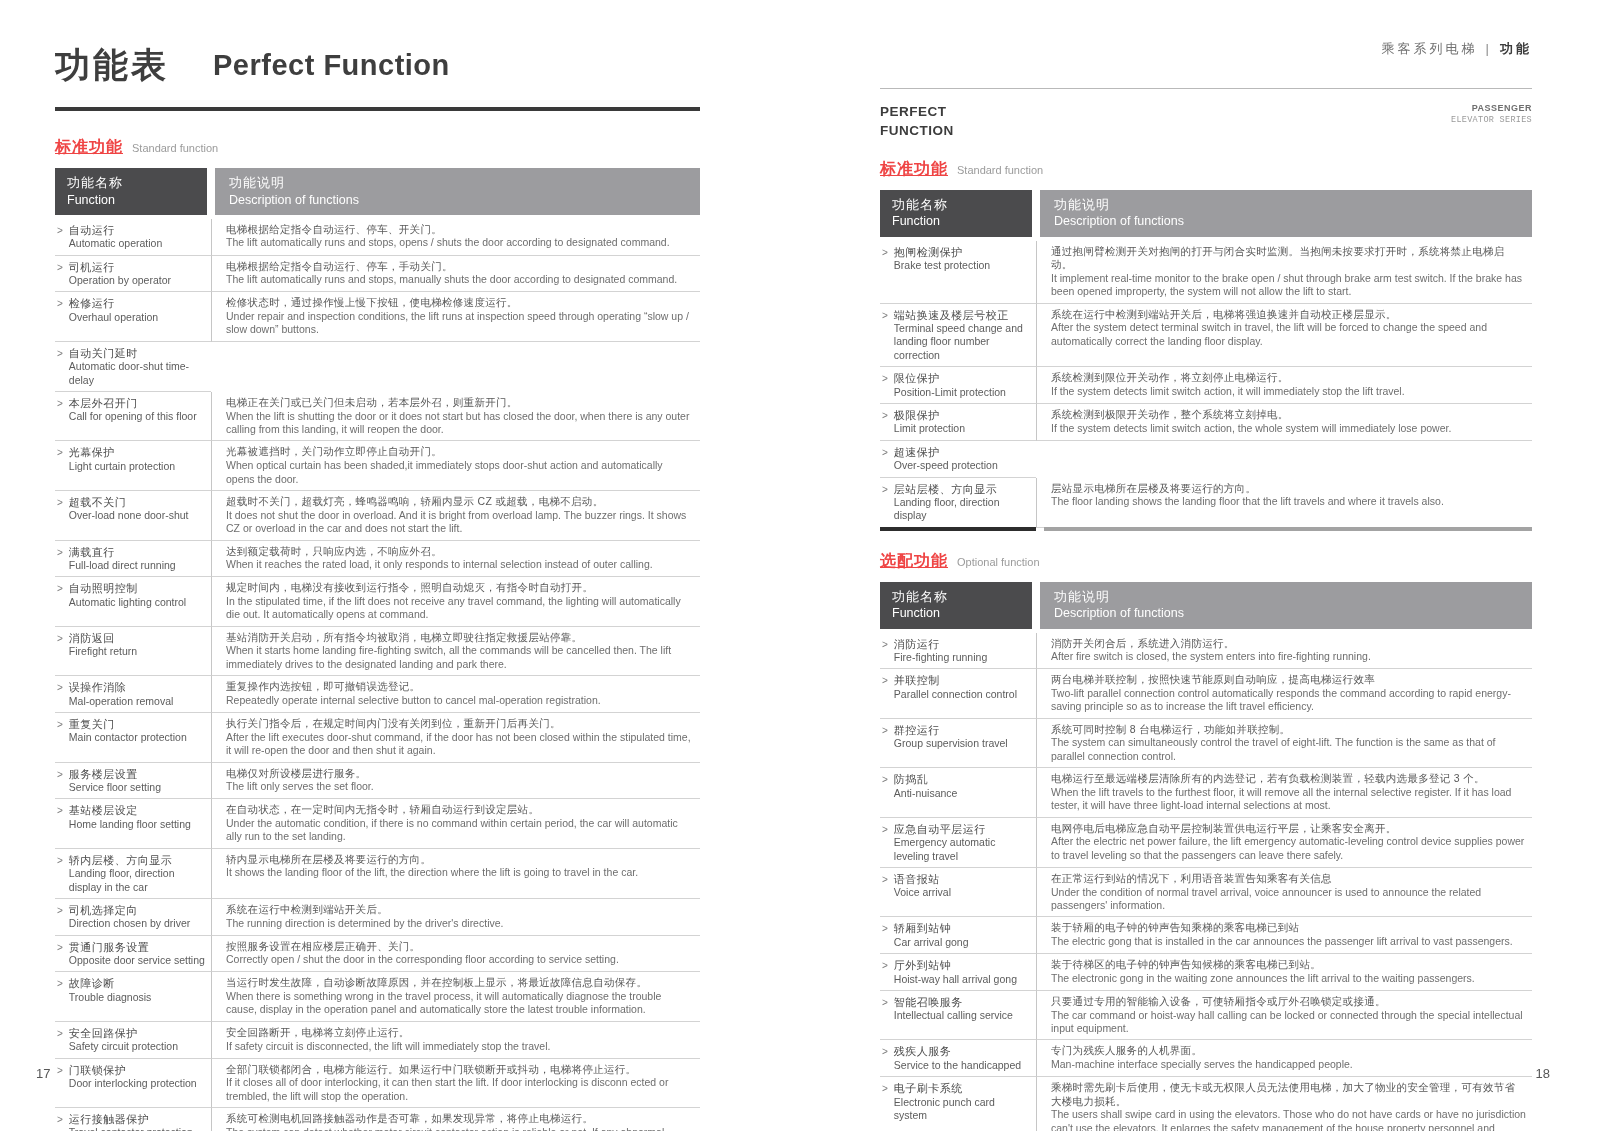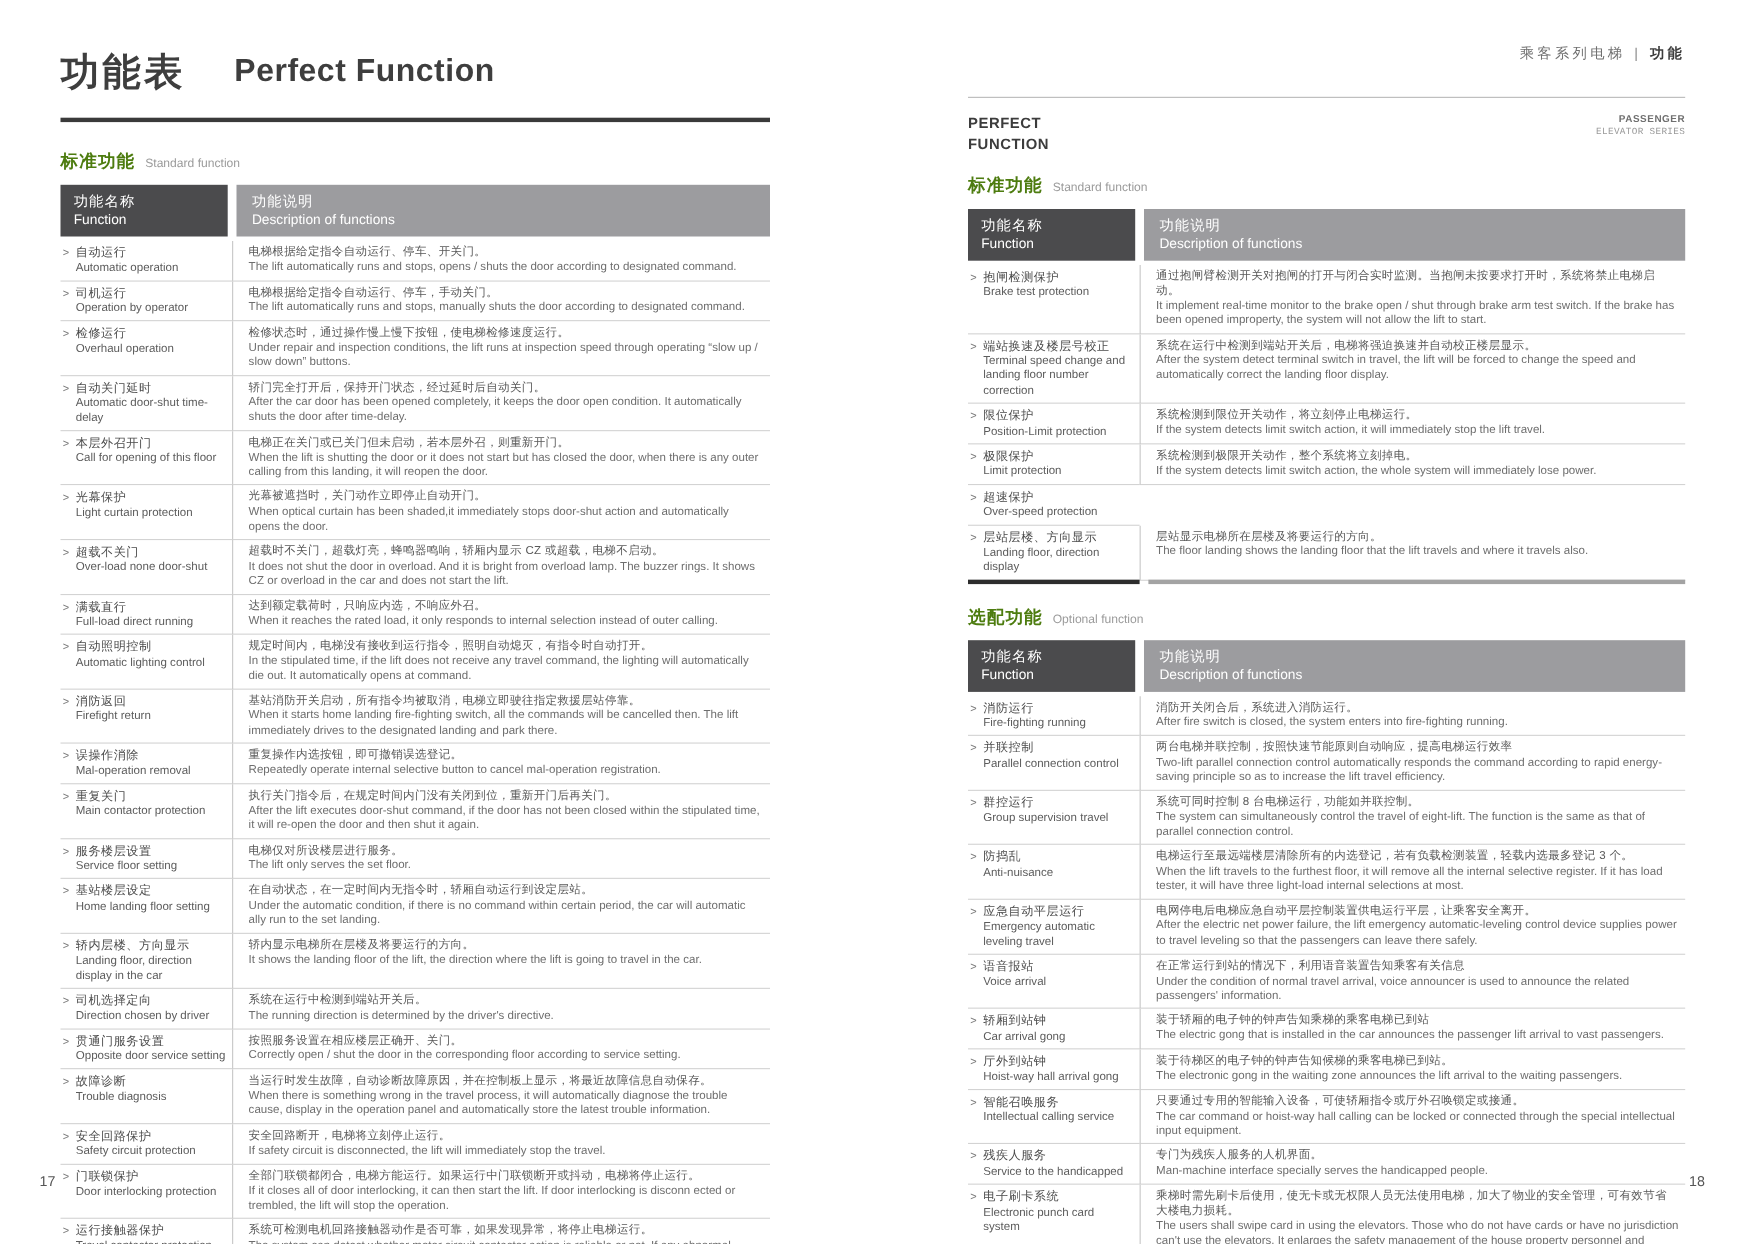--- a/index.html
+++ b/index.html
@@ -21,21 +21,21 @@
   .meta-bold { font-weight:bold; color:#3d3d3d; }
   .thin-rule { height:1px; background:#b9b9b9; margin-top:30px; }
   .subtitle-row { margin-top:14px; display:flex; justify-content:space-between; align-items:flex-start; }
   .pf-title { font-size:13.5px; font-weight:bold; color:#3c3c3c; line-height:1.4; letter-spacing:0.5px; }
   .brand { text-align:right; line-height:1.3; }
   .brand-1 { font-size:9px; font-weight:bold; color:#6f6f6f; letter-spacing:0.5px; }
   .brand-2 { font-size:8.5px; color:#9a9a9a; letter-spacing:0.3px;font-family:Liberation Mono, monospace; }
 
   
   .sec { margin-top:26px; margin-bottom:10px; display:flex; align-items:baseline; }
-  .sec-zh { font-size:16px; font-weight:bold; color:#4d7c0f; letter-spacing:1px; }
+  .sec-zh { font-size:16px; font-weight:bold; color:#ef4444; letter-spacing:1px;text-decoration:underline; }
   .sec-en { font-size:11px; color:#9b9b9b; margin-left:9px; }
 
   
   .fn-table { width:100%; }
   .thead { display:flex; gap:8px; }
   .hcell-name { width:152px; background:#4b4b4d; color:#fff; padding:6px 10px 7px 12px; }
   .hcell-desc { flex:1; background:#9c9c9f; color:#fff; padding:6px 10px 7px 14px; }
   .h-zh { font-size:13px; line-height:1.35; letter-spacing:1px; }
   .h-en { font-size:12.5px; line-height:1.3; }
   .tbody { margin-top:4px; }
@@ -130,24 +130,20 @@
         </div>
 
         <div class="trow">
           <div class="tname">
             <span class="marker">&gt;</span>
             <span>
               <span class="nm-zh" style="display:block">自动关门延时</span>
               <span class="nm-en" style="display:block">Automatic door-shut time-delay</span>
             </span>
           </div>
-          <div class="tdesc">
-            <div class="d-zh">轿门完全打开后，保持开门状态，经过延时后自动关门。</div>
-            <div class="d-en">After the car door has been opened completely, it keeps the door open condition. It automatically shuts the door after time-delay.</div>
-          </div>
         </div>
 
         <div class="trow">
           <div class="tname">
             <span class="marker">&gt;</span>
             <span>
               <span class="nm-zh" style="display:block">本层外召开门</span>
               <span class="nm-en" style="display:block">Call for opening of this floor</span>
             </span>
           </div>

